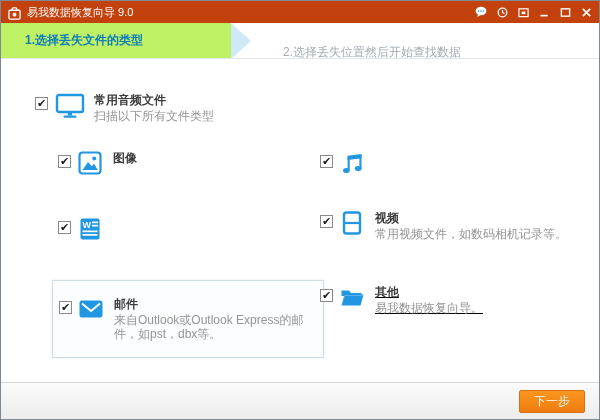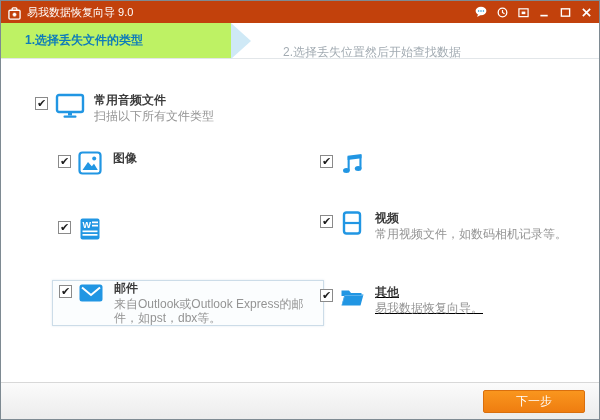--- a/index.html
+++ b/index.html
@@ -44,30 +44,30 @@
   .checkbox::after {
     content:"✔"; position:absolute; left:1px; top:-2px;
     font-size:11px; color:#1c1c1c; line-height:14px;
   }
   .type-icon { width:26px; height:24px; margin-right:9px; flex:0 0 auto; }
   .type-icon svg { display:block; }
   .item-text { display:flex; flex-direction:column; }
   .item-title { font-size:12px; font-weight:bold; color:#3d3d3d; line-height:14px; margin-bottom:2px; }
   .item-desc { font-size:12px; color:#949494; line-height:14px; }
   .hl-box {
-    border:1px solid #ccdce8; background:#fbfdfe; padding:0 6px;
+    border:1px solid #ccdce8; background:#fbfdfe; padding:16px 6px;
     box-shadow:0 0 2px rgba(160,190,210,.35);
   }
   
   .footer {
     height:37px; flex:0 0 auto; position:relative;
     background:linear-gradient(#fbfbfb,#ececec); border-top:1px solid #d8d8d8;
   }
   .next-btn {
-    position:absolute; right:14px; top:7px; height:23px; padding:0 32px;
+    position:absolute; right:14px; top:7px; height:23px; padding:0 14px;
     background:linear-gradient(#f9961e,#ef7d10); border:1px solid #d96f0e;
     border-radius:2px; color:#fff; font-size:12px; cursor:pointer;
     font-family:inherit;
   }
 </style>
 </head>
 <body>
 
 <div class="window">
 

